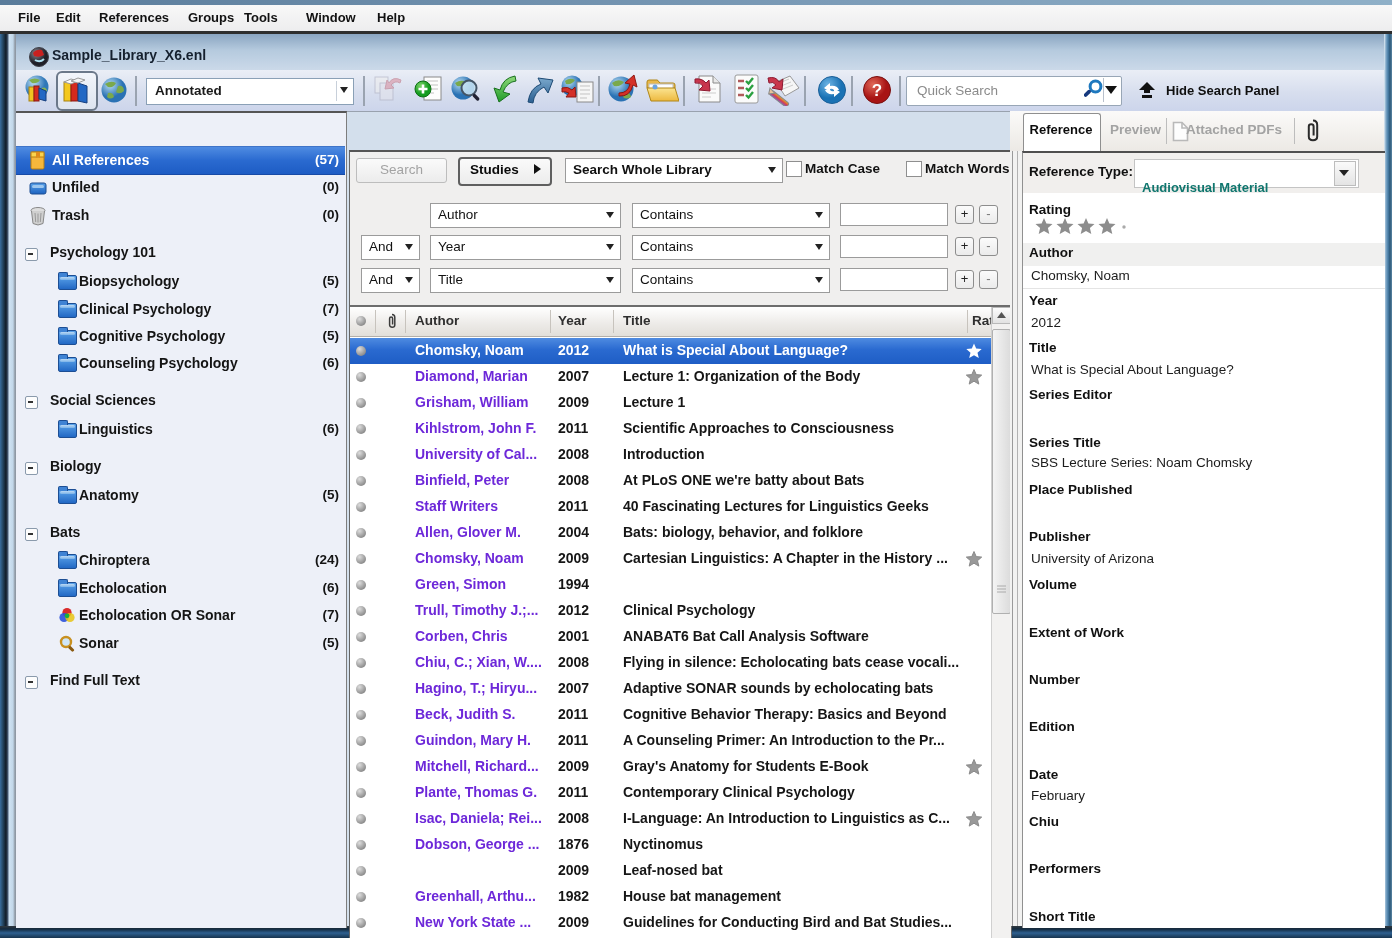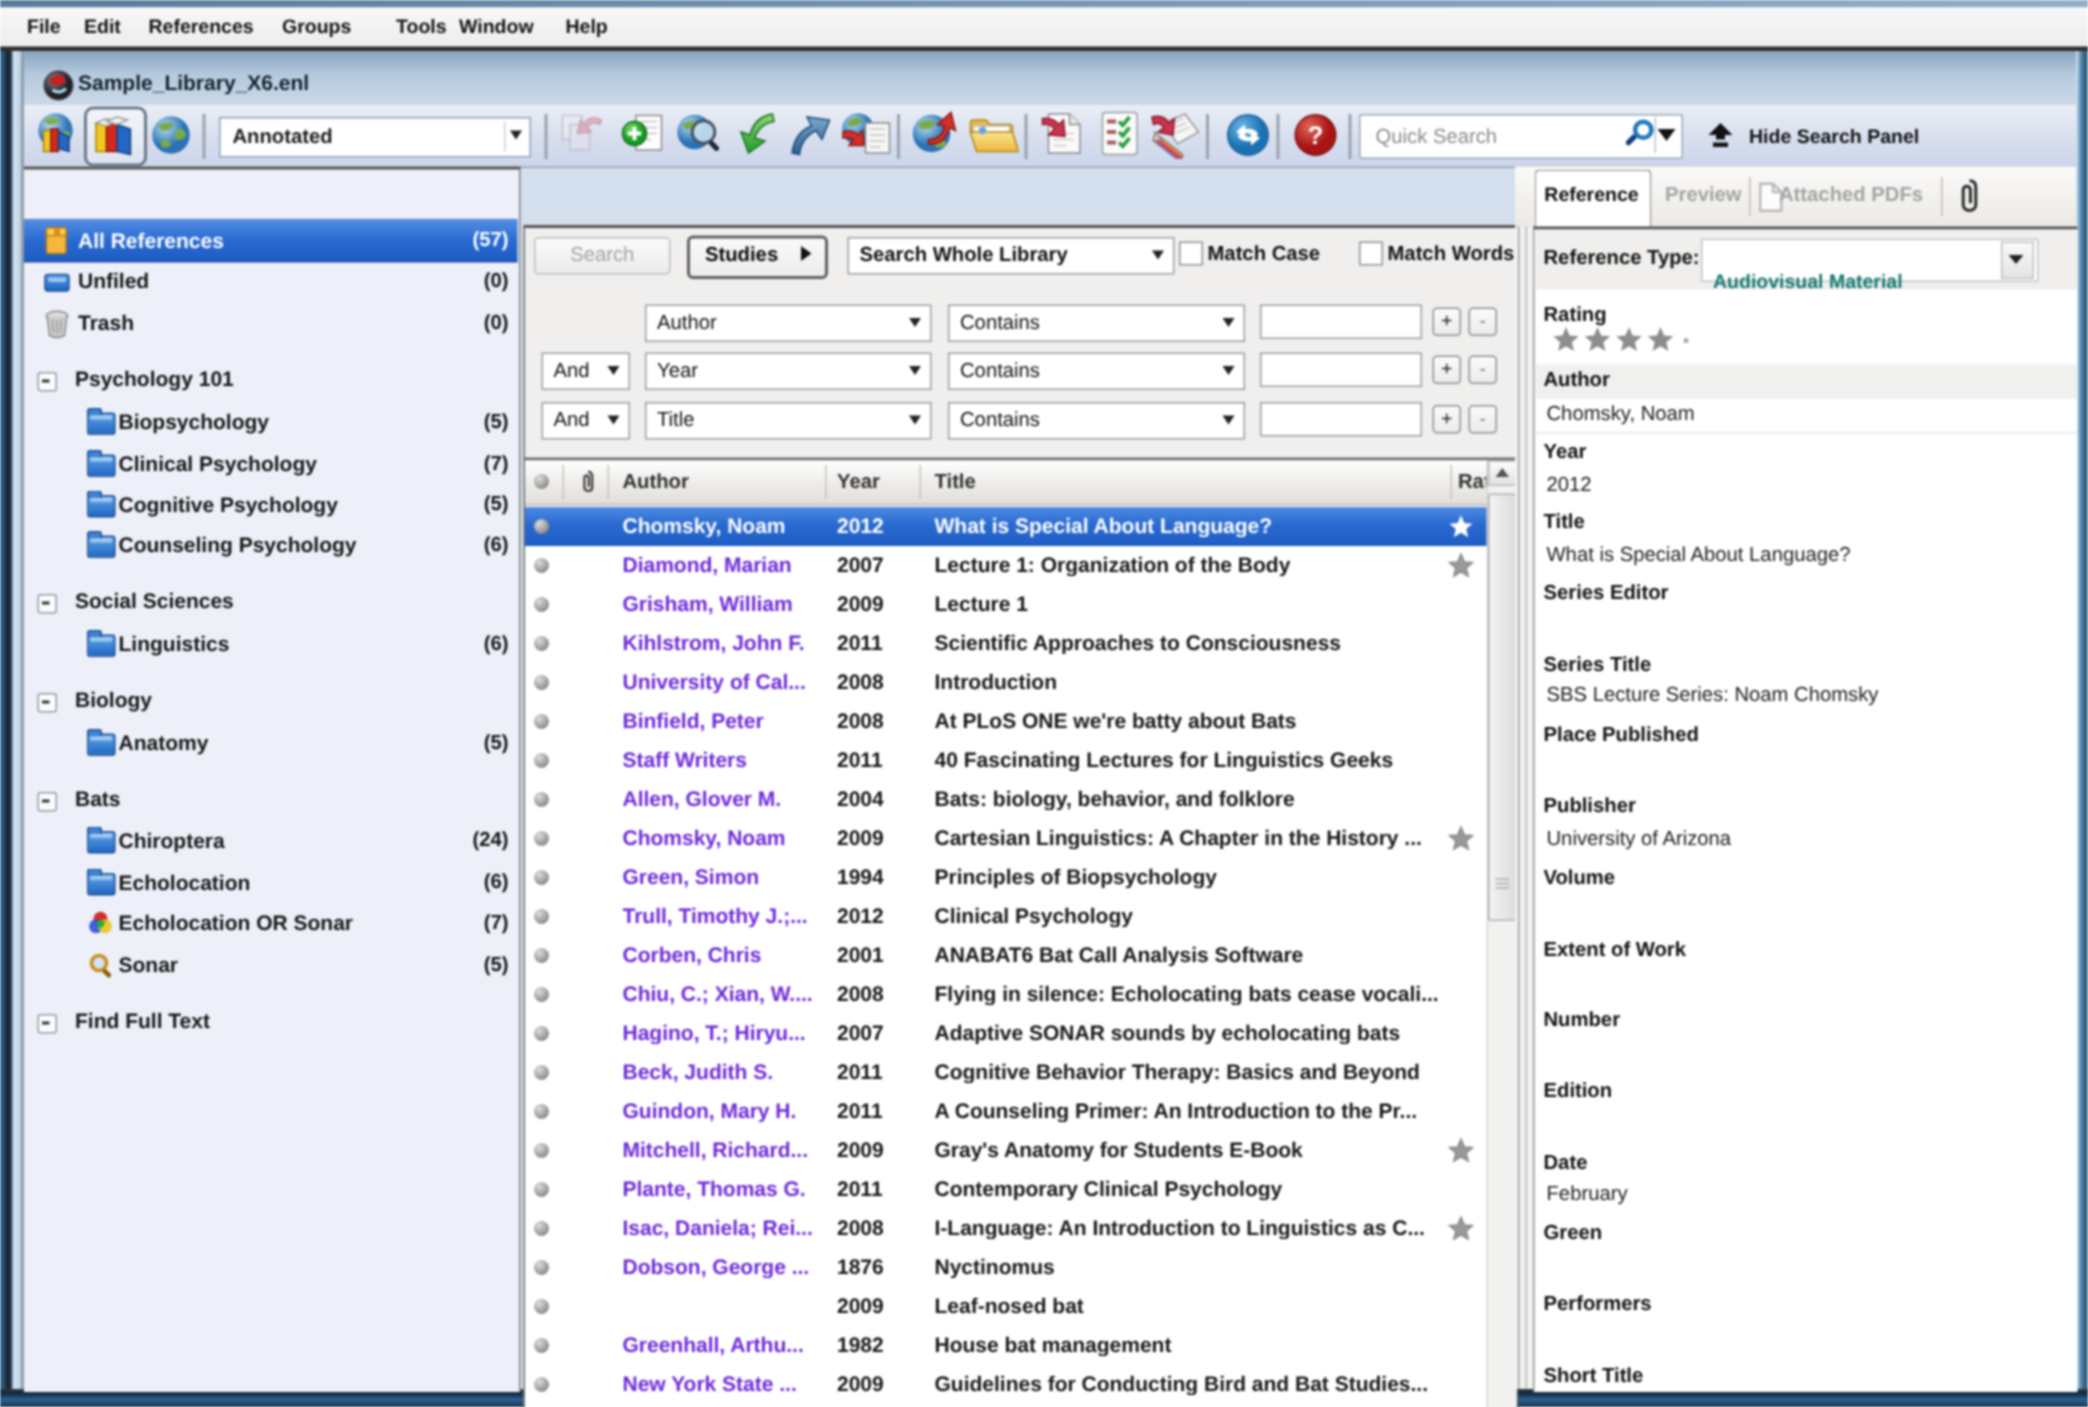--- a/index.html
+++ b/index.html
@@ -83,21 +83,21 @@
 </style>
 </head>
 <body>
 <div id="stage">
 <div class="abs" id="topstrip"></div>
 <div class="abs" id="menubar">
   <span class="menuitem" style="left:18px">File</span>
   <span class="menuitem" style="left:56px">Edit</span>
   <span class="menuitem" style="left:99px">References</span>
   <span class="menuitem" style="left:188px">Groups</span>
-  <span class="menuitem" style="left:264px">Tools</span>
+  <span class="menuitem" style="left:244px">Tools</span>
   <span class="menuitem" style="left:306px">Window</span>
   <span class="menuitem" style="left:377px">Help</span>
 </div>
 <div class="abs" id="menuline"></div>
 <div class="abs" id="framebg"></div>
 <div class="abs" id="titlebar"></div>
 <svg class="abs" style="left:28px;top:46px" width="22" height="22">
       <circle cx="11" cy="11" r="9.5" fill="url(#gti)" stroke="#404048"></circle>
       <path d="M5 7 Q8 3 14 4 L16 9 Q11 12 6 10 Z" fill="#c82020"></path>
       <path d="M7 14 Q12 17 16 13" stroke="#b0e0f0" fill="none" stroke-width="2"></path>
@@ -595,21 +595,20 @@
           <span class="st">
             <svg class="stsvg" width="18" height="18">
               <path d="M9 1.5 L11.2 6.6 L16.7 7.1 L12.5 10.7 L13.8 16.1 L9 13.2 L4.2 16.1 L5.5 10.7 L1.3 7.1 L6.8 6.6 Z" fill="#999" stroke="#8a8a8a"></path>
             </svg>
           </span>
         </div>
     <div class="drow" style="top:420px">
           <span class="dot"></span>
           <span class="a">Green, Simon</span>
           <span class="y">1994</span>
-          <span class="t">Principles of Biopsychology</span>
         </div>
     <div class="drow" style="top:446px">
           <span class="dot"></span>
           <span class="a">Trull, Timothy J.;...</span>
           <span class="y">2012</span>
           <span class="t">Clinical Psychology</span>
         </div>
     <div class="drow" style="top:472px">
           <span class="dot"></span>
           <span class="a">Corben, Chris</span>
@@ -751,17 +750,17 @@
   <span class="rval" style="top:302px;">SBS Lecture Series: Noam Chomsky</span>
   <span class="rlab" style="top:329px;">Place Published</span>
   <span class="rlab" style="top:376px;">Publisher</span>
   <span class="rval" style="top:398px;">University of Arizona</span>
   <span class="rlab" style="top:424px;">Volume</span>
   <span class="rlab" style="top:472px;">Extent of Work</span>
   <span class="rlab" style="top:519px;">Number</span>
   <span class="rlab" style="top:566px;">Edition</span>
   <span class="rlab" style="top:614px;text-align:right;">Date</span>
   <span class="rval" style="top:635px;">February</span>
-  <span class="rlab" style="top:661px;">Green</span>
+  <span class="rlab" style="top:661px;">Chiu</span>
   <span class="rlab" style="top:708px;">Performers</span>
   <span class="rlab" style="top:756px;">Short Title</span>
 </div>
 </div>
 
 </body></html>

